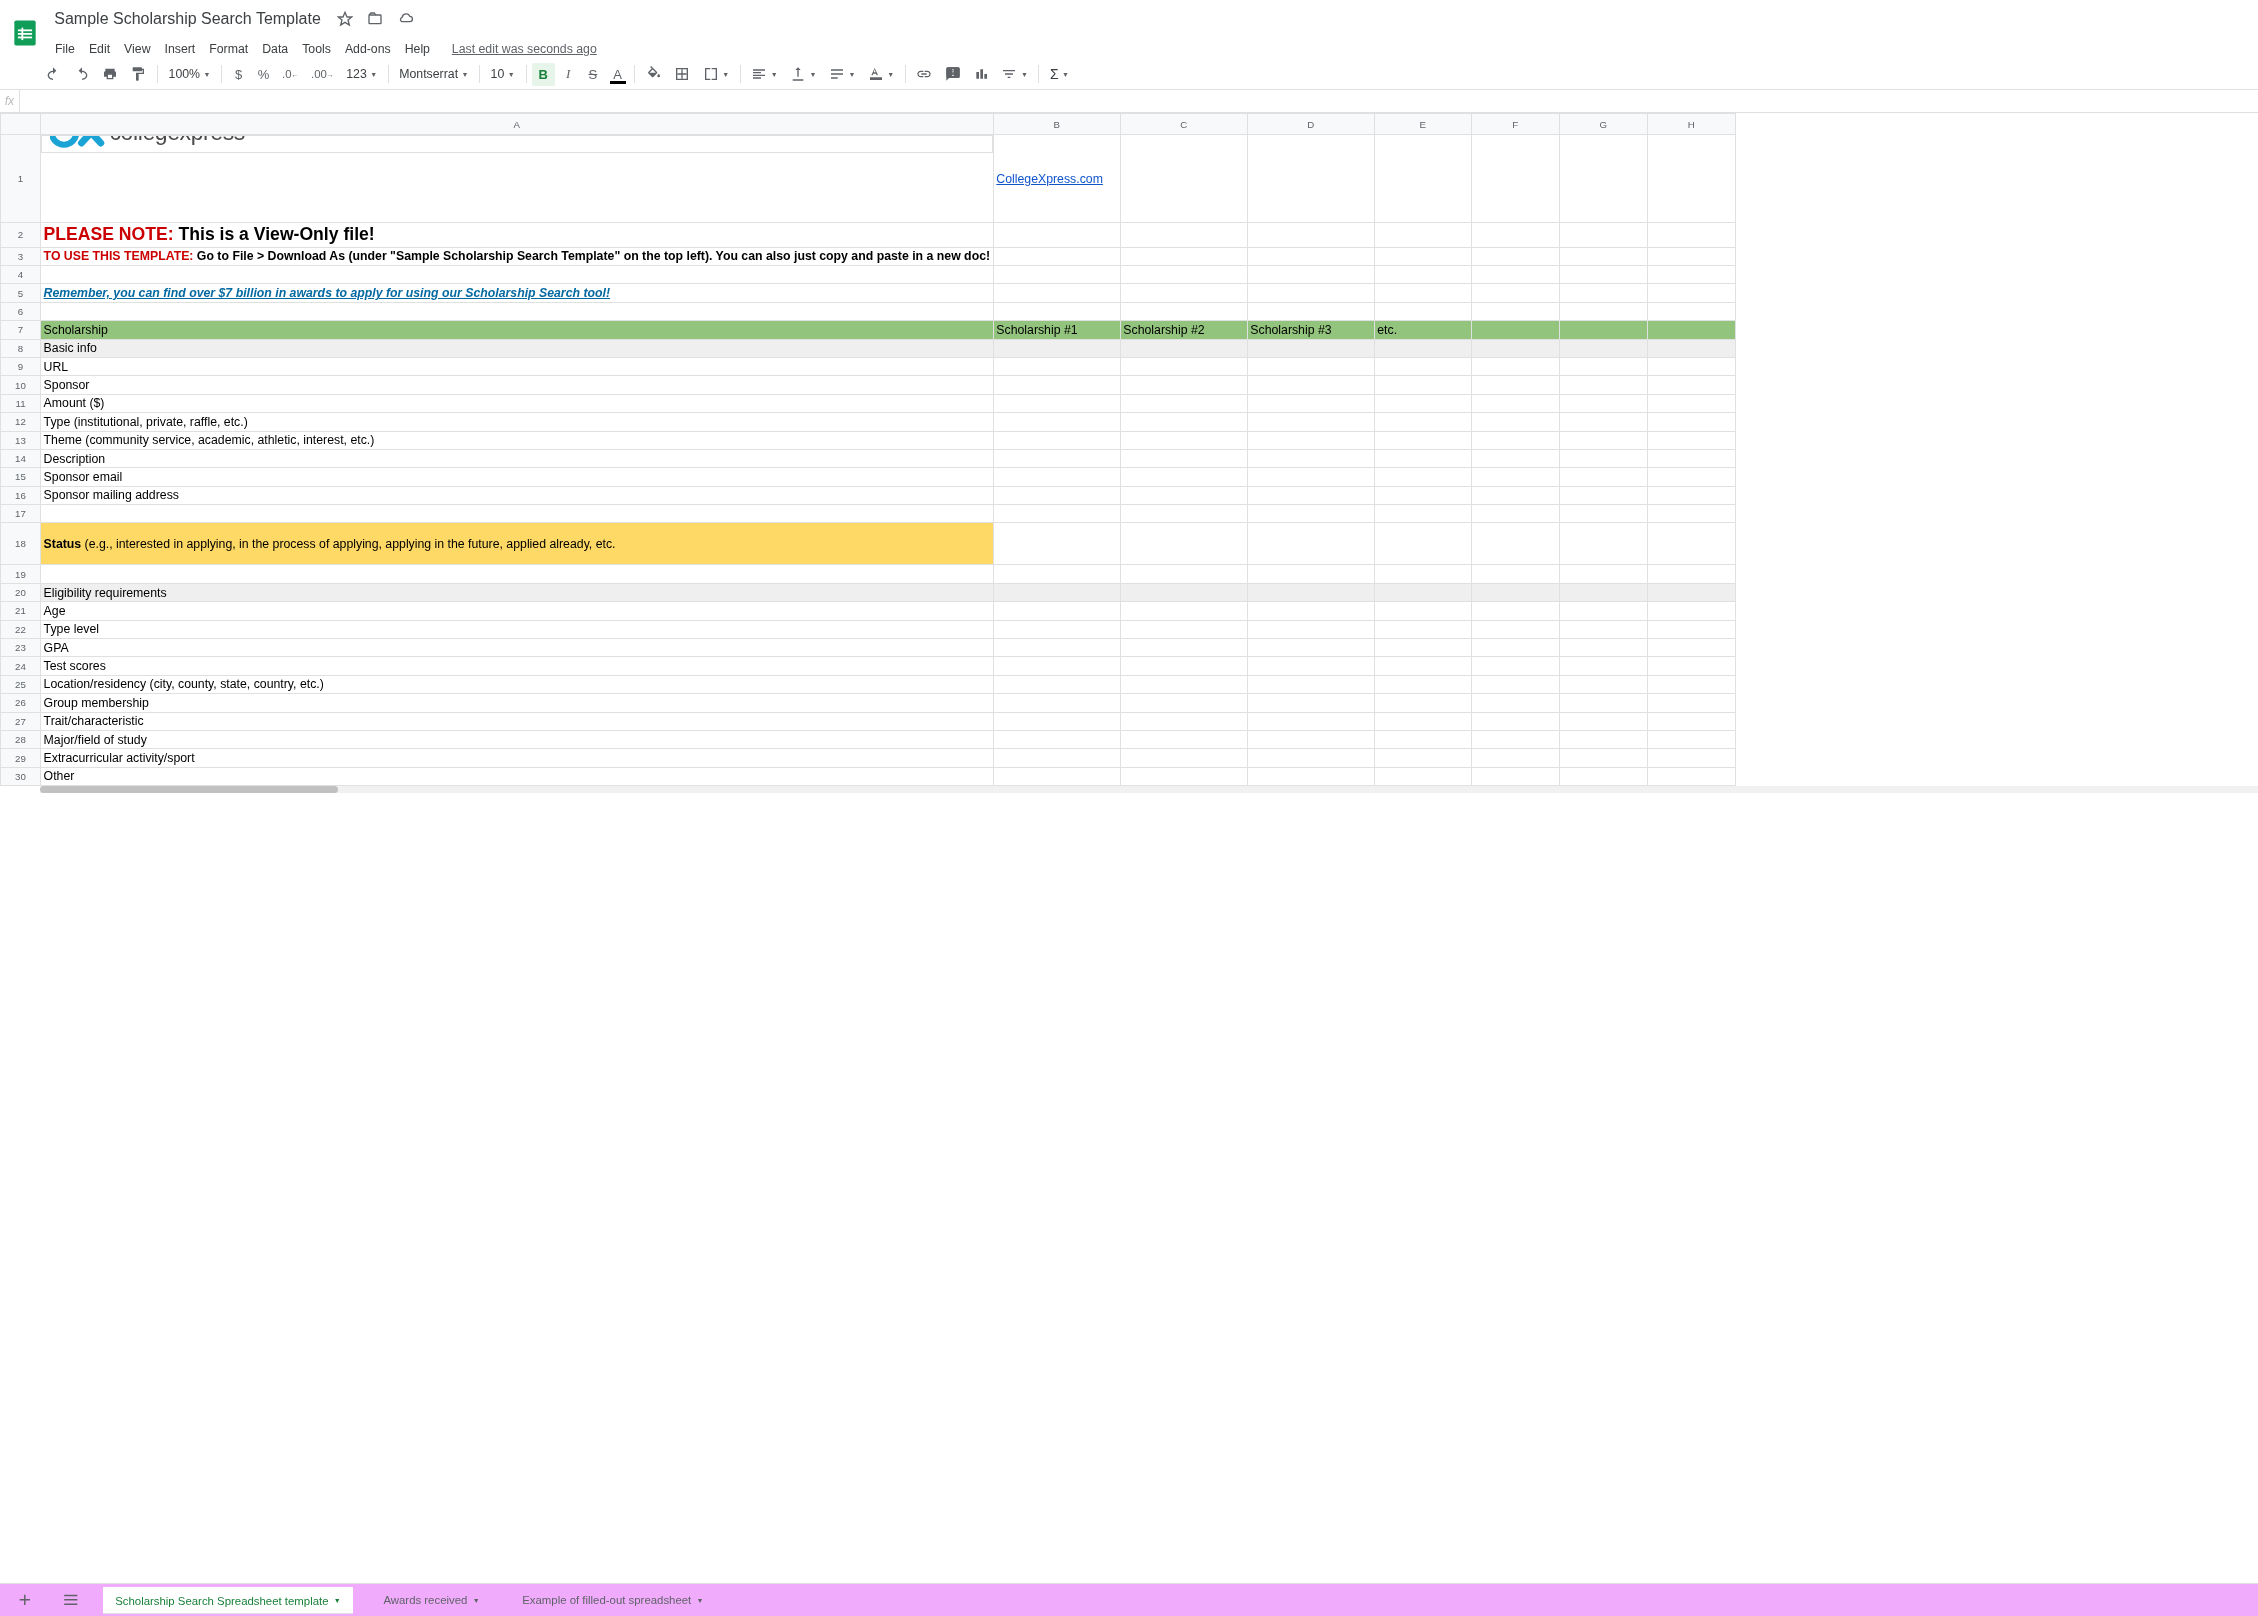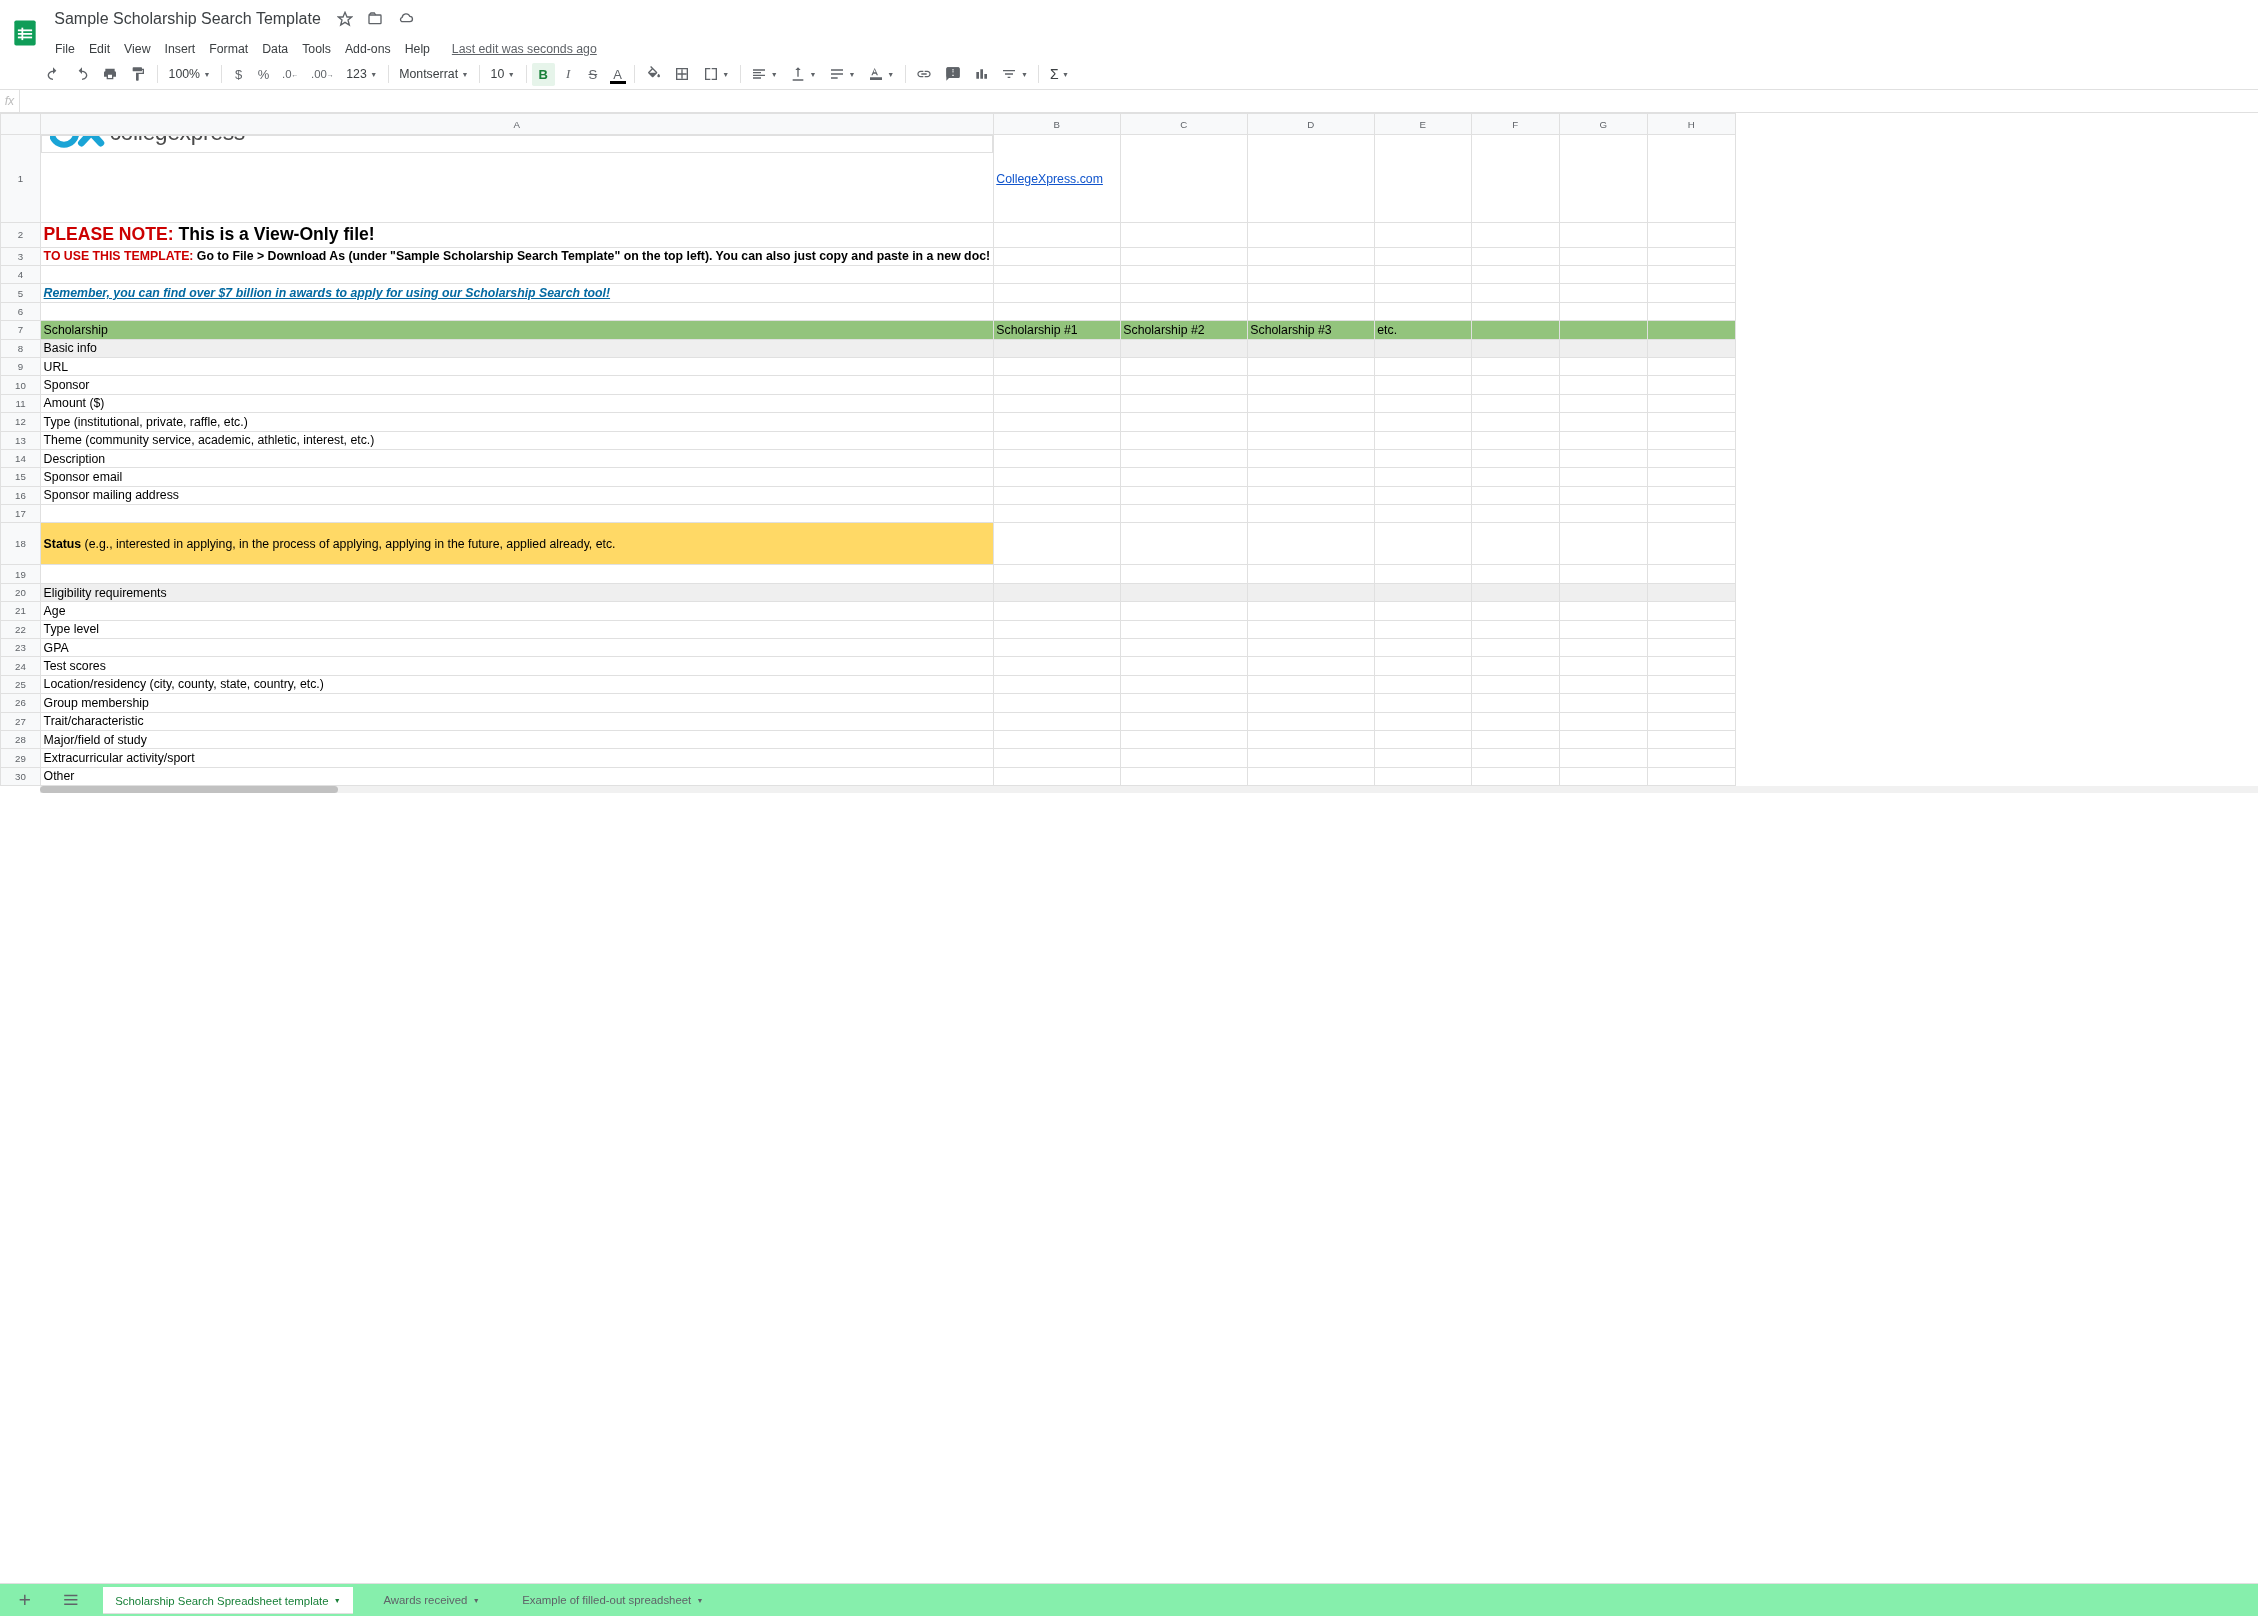--- a/index.html
+++ b/index.html
@@ -61,21 +61,21 @@
 .link-italic { color: #0369a1; font-style: italic; font-weight: bold; text-decoration: underline; font-size: 12.3px; }
 
 .header-green { background: #93c47d; font-weight: bold; font-size: 12.3px; color: #000; }
 .header-gray { background: #efefef; font-weight: bold; font-size: 12.3px; color: #000; }
 .cell-yellow { background: #ffd966; font-size: 12.3px; color: #000; white-space: normal; vertical-align: middle; }
 .cell-yellow b { font-weight: bold; }
 
 .overflow-vis { overflow: visible; white-space: nowrap; position: relative; }
 
 
-.sheet-bar { display: flex; align-items: center; border-top: 0.9px solid #e0e0e0; height: 33px; background: #86efac; padding: 0 10.5px; gap: 18px; }
+.sheet-bar { display: flex; align-items: center; border-top: 0.9px solid #e0e0e0; height: 33px; background: #f0abfc; padding: 0 10.5px; gap: 18px; }
 .sheet-btn { padding: 5.3px; cursor: pointer; color: #5f6368; display: flex; align-items: center; }
 .sheet-tab { padding: 7px 12.3px; font-size: 11.4px; cursor: pointer; display: flex; align-items: center; gap: 5.3px; border-radius: 0; }
 .sheet-tab.active { background: #fff; color: #188038; font-weight: 500; border-top: 1.8px solid transparent; box-shadow: 0 -0.9px 0 #e0e0e0 inset; }
 .sheet-tab:not(.active) { color: #5f6368; }
 .tab-arrow { font-size: 7px; }
 
 .hscroll-track { height: 7px; background: #f1f1f1; position: relative; margin-left: 40px; margin-right: 0; }
 .hscroll-thumb { position: absolute; left: 0; width: 298px; height: 7px; background: #c1c1c1; border-radius: 3.5px; }
 
 svg { display: block; }

